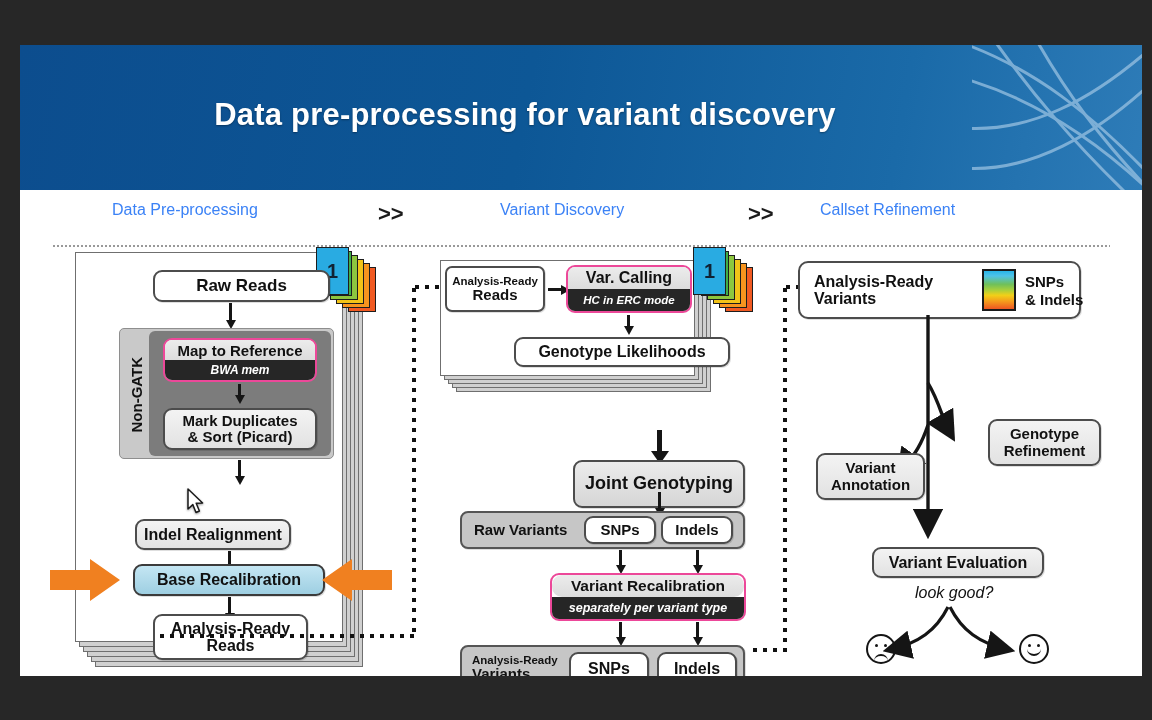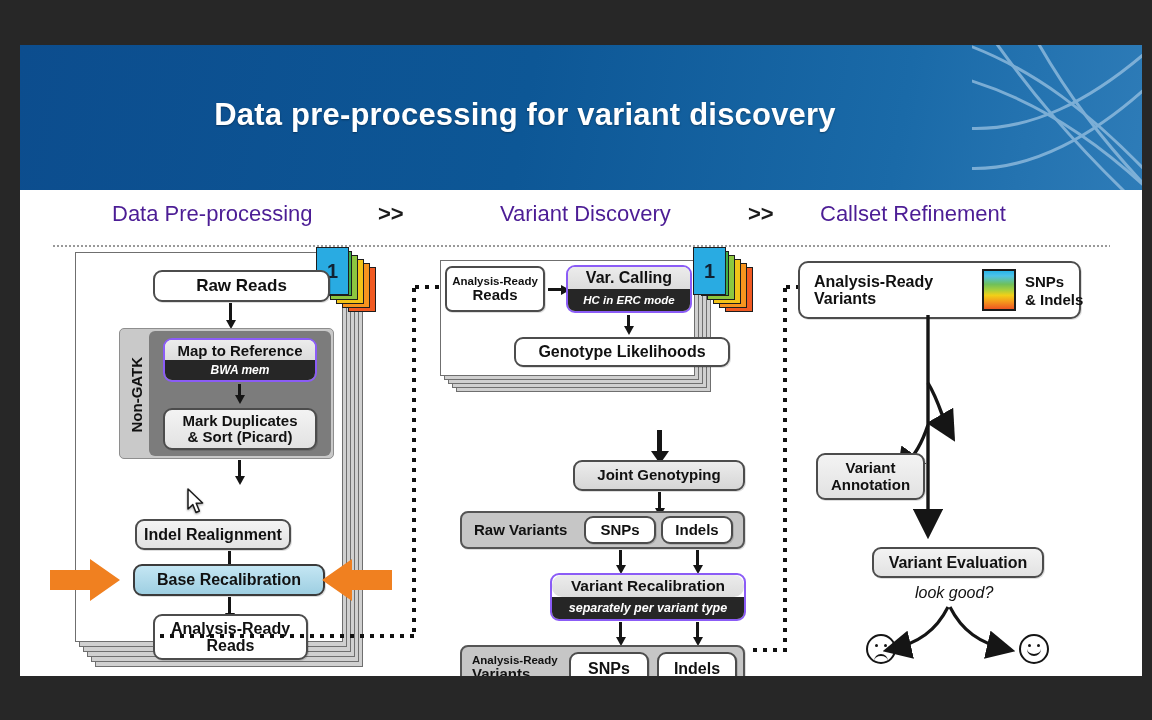--- a/index.html
+++ b/index.html
@@ -33,21 +33,21 @@
     font-size:31px; font-weight:bold;
     letter-spacing:.2px;
     text-shadow:0 1px 2px rgba(0,0,0,.35);
   }
   #banner .swoosh { position:absolute; right:-10px; top:-12px; width:180px; height:175px; opacity:.95; }
 
   
   #stagebar { position:absolute; left:0; top:148px; width:1122px; height:58px; }
   .stage-label {
     position:absolute; top:8px;
-    font-size:22px; color:#4c1d95; white-space:nowrap;
+    font-size:16px; color:#3b82f6; white-space:nowrap;
     font-family:"Liberation Sans", sans-serif;
   }
   .stage-sep { position:absolute; top:8px; font-size:22px; color:#1b1b1b; font-weight:bold; }
   #dotted-rule {
     position:absolute; left:32px; top:200px; width:1058px; height:2px;
     background-image:radial-gradient(circle, #999 0 38%, transparent 42%);
     background-size:4px 2px; background-repeat:repeat-x;
   }
 
   
@@ -61,21 +61,21 @@
     border-radius:9px;
     background:#ffffff;
     line-height:1.08;
     box-shadow:1px 1px 0 rgba(0,0,0,.13);
   }
   .node.gray { background:linear-gradient(#ececec,#d6d6d6); }
   .node.lightgray { background:linear-gradient(#f3f3f3,#e2e2e2); }
   .node.midgray { background:#c6c6c6; border-color:#555; }
   .node.blue { background:linear-gradient(#c4e6f3,#9ecfe2); border-color:#3b3b3b; }
 
-  .compound { position:absolute; border:2px solid #8b5cf6; border-radius:9px; overflow:hidden; background:#fff; }
+  .compound { position:absolute; border:2px solid #ec4899; border-radius:9px; overflow:hidden; background:#fff; }
   .compound .top {
     height:50%;
     display:flex; align-items:center; justify-content:center;
     font-weight:bold; color:#111;
     background:linear-gradient(#ececec,#dcdcdc);
   }
   .compound .bot {
     height:50%;
     display:flex; align-items:center; justify-content:center;
     font-weight:bold; font-style:italic; color:#fff;
@@ -261,21 +261,21 @@
     <div class="compound" style="left:546px; top:220px; width:126px; height:48px;">
       <div class="top" style="font-size:16px;">Var. Calling</div>
       <div class="bot" style="font-size:11.5px;">HC in ERC mode</div>
     </div>
     <div class="arr" style="left:607px; top:270px; height:12px;"></div>
 
     <div class="node" style="left:494px; top:292px; width:216px; height:30px; font-size:16px;">Genotype Likelihoods</div>
 
     <div class="arr thick" style="left:637px; top:385px; height:22px;"></div>
 
-    <div class="node gray" style="left:553px; top:415px; width:172px; height:31px; font-size:15px;">Joint Genotyping</div>
+    <div class="node gray" style="left:553px; top:415px; width:172px; height:48px; font-size:18px;">Joint Genotyping</div>
     <div class="arr" style="left:638px; top:447px; height:17px;"></div>
 
     <div class="node midgray" style="left:440px; top:466px; width:285px; height:38px; justify-content:flex-start; padding-left:12px; font-size:15px; border-radius:8px;">
       <span>Raw Variants</span>
     </div>
     <div class="node" style="left:564px; top:471px; width:72px; height:28px; font-size:15px; border-width:2px;">SNPs</div>
     <div class="node" style="left:641px; top:471px; width:72px; height:28px; font-size:15px; border-width:2px;">Indels</div>
     <div class="arr" style="left:599px; top:505px; height:16px;"></div>
     <div class="arr" style="left:676px; top:505px; height:16px;"></div>
 
@@ -314,20 +314,24 @@
         </marker>
       </defs>
 
       <line x1="138" y1="0" x2="138" y2="214" stroke="#151515" stroke-width="3.4" marker-end="url(#ah)"></line>
 
       <path d="M138,68 C150,88 152,104 160,118" fill="none" stroke="#151515" stroke-width="3.4" marker-end="url(#ah)"></path>
 
       <path d="M138,110 C130,134 122,142 112,156" fill="none" stroke="#151515" stroke-width="3.4" marker-end="url(#ah)"></path>
     </svg>
 
+    <div class="node lightgray" style="left:968px; top:374px; width:113px; height:47px; font-size:15px; flex-direction:column;">
+      <span>Genotype</span>
+      <span>Refinement</span>
+    </div>
 
     <div class="node lightgray" style="left:796px; top:408px; width:109px; height:47px; font-size:15px; flex-direction:column;">
       <span>Variant</span>
       <span>Annotation</span>
     </div>
 
     <div class="node lightgray" style="left:852px; top:502px; width:172px; height:31px; font-size:16px;">Variant Evaluation</div>
 
     <div class="italic-cap" style="left:895px; top:539px;">look good?</div>
 

